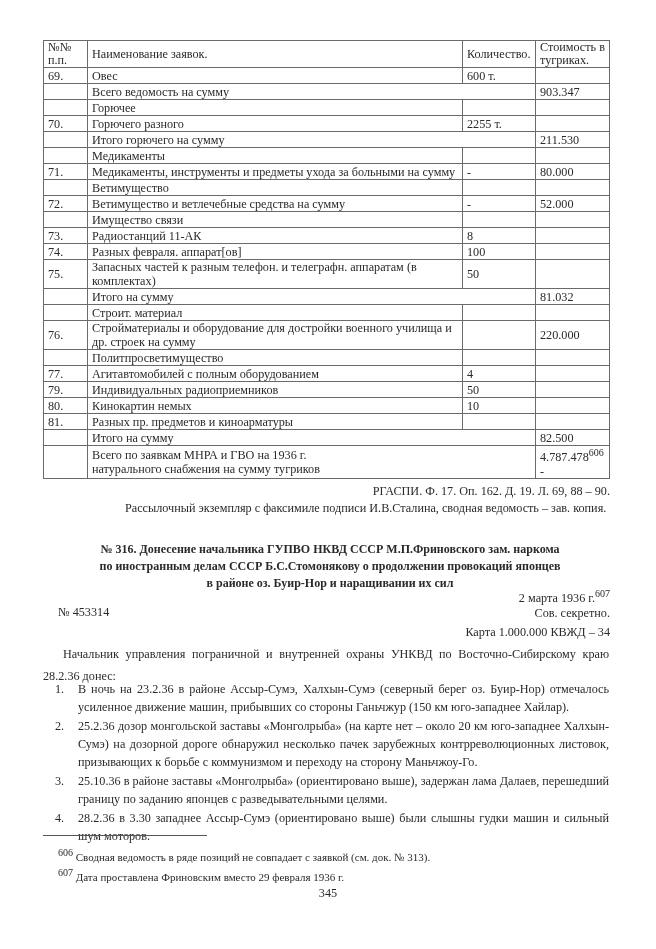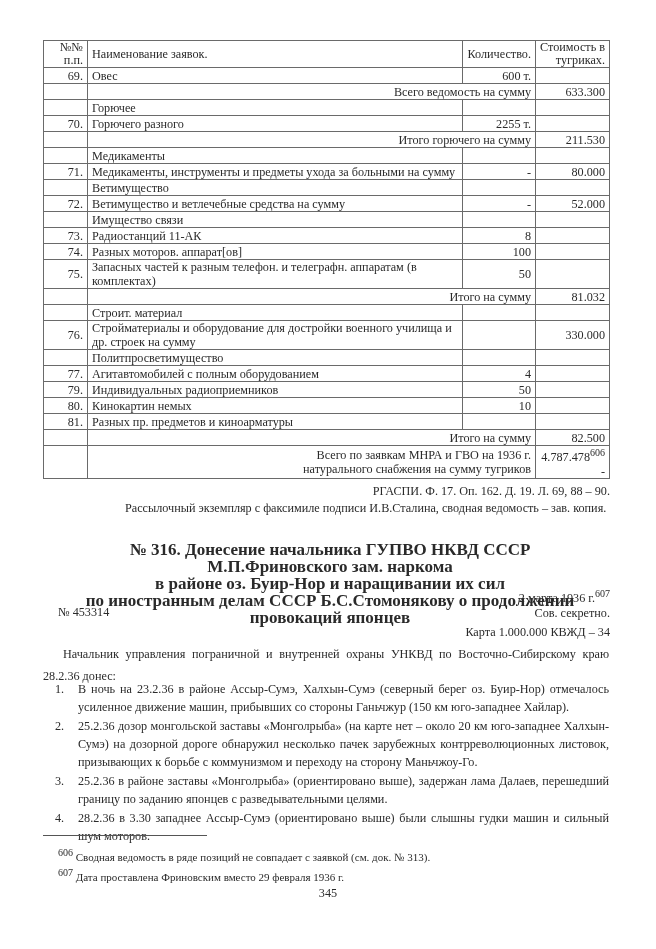--- a/index.html
+++ b/index.html
@@ -13,29 +13,29 @@
     border-collapse: collapse; table-layout: fixed;
   }
   table.req td {
     border: 1px solid #6a6a6a; padding: 0 4px; line-height: 14px;
     height: 15px; vertical-align: middle;
   }
   col.c-num { width: 44px; }
   col.c-name { width: 375px; }
   col.c-qty { width: 73px; }
   col.c-cost { width: 74px; }
-  .ctr { text-align: right; }
+  .ctr { text-align: left; }
   .hdr td { height: 28px; }
   .hdr .num { line-height: 13px; }
   .tall td { height: 30px; }
   .source { position: absolute; right: 46px; top: 484px; }
   .note { position: absolute; left: 125px; top: 501px; }
   .doc-title {
     position: absolute; left: 60px; width: 540px; top: 541px;
-    text-align: center; font-weight: bold; font-size: 17px; line-height: 17px;
+    text-align: center; font-weight: bold; font-size: 12px; line-height: 17px;
   }
   .docnum { position: absolute; left: 58px; top: 591px; margin-top: 14px; }
   .meta { position: absolute; right: 46px; text-align: right; }
   .m1 { top: 588px; } .m2 { top: 606px; } .m3 { top: 625px; }
   .intro {
     position: absolute; left: 43px; width: 566px; top: 643px;
     text-indent: 20px; text-align: justify; line-height: 22px;
   }
   ol.items {
     position: absolute; left: 43px; width: 566px; top: 680px;
@@ -67,21 +67,21 @@
     </tr>
   <tr>
         <td class="ctr">69.</td>
         <td>Овес</td>
         <td class="ctr">600 т.</td>
         <td class="ctr"></td>
       </tr>
       <tr>
         <td></td>
         <td class="ctr" colspan="2">Всего ведомость на сумму</td>
-        <td class="ctr">633.300</td>
+        <td class="ctr">903.347</td>
       </tr>
       <tr>
         <td></td>
         <td>Горючее</td>
         <td></td>
         <td></td>
       </tr>
       <tr>
         <td class="ctr">70.</td>
         <td>Горючего разного</td>
@@ -124,21 +124,21 @@
         <td></td>
       </tr>
       <tr>
         <td class="ctr">73.</td>
         <td>Радиостанций 11-АК</td>
         <td class="ctr">8</td>
         <td class="ctr"></td>
       </tr>
       <tr>
         <td class="ctr">74.</td>
-        <td>Разных моторов. аппарат[ов]</td>
+        <td>Разных февраля. аппарат[ов]</td>
         <td class="ctr">100</td>
         <td class="ctr"></td>
       </tr>
       <tr>
         <td class="ctr">75.</td>
         <td>Запасных частей к разным телефон. и телеграфн. аппаратам (в комплектах)</td>
         <td class="ctr">50</td>
         <td class="ctr"></td>
       </tr>
       <tr>
@@ -149,21 +149,21 @@
       <tr>
         <td></td>
         <td>Строит. материал</td>
         <td></td>
         <td></td>
       </tr>
       <tr class="tall">
         <td class="ctr">76.</td>
         <td>Стройматериалы и оборудование для достройки военного училища и др. строек на сумму</td>
         <td class="ctr"></td>
-        <td class="ctr">330.000</td>
+        <td class="ctr">220.000</td>
       </tr>
       <tr>
         <td></td>
         <td>Политпросветимущество</td>
         <td></td>
         <td></td>
       </tr>
       <tr>
         <td class="ctr">77.</td>
         <td>Агитавтомобилей с полным оборудованием</td>
@@ -202,35 +202,35 @@
         <td class="ctr"><span>4.787.478</span><sup>606</sup><span> -</span></td>
       </tr>
     </tbody>
 </table>
 
 <div class="source">РГАСПИ. Ф. 17. Оп. 162. Д. 19. Л. 69, 88 – 90.</div>
 <div class="note">Рассылочный экземпляр с факсимиле подписи И.В.Сталина, сводная ведомость – зав. копия.</div>
 
 <div class="doc-title">
   <div>№ 316. Донесение начальника ГУПВО НКВД СССР М.П.Фриновского зам. наркома</div>
+  <div>по иностранным делам СССР Б.С.Стомонякову о продолжении провокаций японцев</div>
   <div>в районе оз. Буир-Нор и наращивании их сил</div>
-  <div>по иностранным делам СССР Б.С.Стомонякову о продолжении провокаций японцев</div>
 </div>
 
 <div class="docnum">№ 453314</div>
 <div class="meta m1"><span>2 марта 1936 г.</span><sup>607</sup></div>
 <div class="meta m2">Сов. секретно.</div>
 <div class="meta m3">Карта 1.000.000 КВЖД – 34</div>
 
 <div class="intro">Начальник управления пограничной и внутренней охраны УНКВД по Восточно-Сибирскому краю 28.2.36 донес:</div>
 
 <ol class="items">
   <li><span class="n">1.</span><span>В ночь на 23.2.36 в районе Ассыр-Сумэ, Халхын-Сумэ (северный берег оз. Буир-Нор) отмечалось усиленное движение машин, прибывших со стороны Ганьчжур (150 км юго-западнее Хайлар).</span></li>
   <li><span class="n">2.</span><span>25.2.36 дозор монгольской заставы «Монголрыба» (на карте нет – около 20 км юго-западнее Халхын-Сумэ) на дозорной дороге обнаружил несколько пачек зарубежных контрреволюционных листовок, призывающих к борьбе с коммунизмом и переходу на сторону Маньчжоу-Го.</span></li>
-  <li><span class="n">3.</span><span>25.2.36 в районе заставы «Монголрыба» (ориентировано выше), задержан лама Далаев, перешедший границу по заданию японцев с разведывательными целями.</span></li>
+  <li><span class="n">3.</span><span>25.10.36 в районе заставы «Монголрыба» (ориентировано выше), задержан лама Далаев, перешедший границу по заданию японцев с разведывательными целями.</span></li>
   <li><span class="n">4.</span><span>28.2.36 в 3.30 западнее Ассыр-Сумэ (ориентировано выше) были слышны гудки машин и сильный шум моторов.</span></li>
 </ol>
 
 <div class="fn-rule"></div>
 <div class="footnotes">
   <div><sup>606</sup> <span>Сводная ведомость в ряде позиций не совпадает с заявкой (см. док. № 313).</span></div>
   <div><sup>607</sup> <span>Дата проставлена Фриновским вместо 29 февраля 1936 г.</span></div>
 </div>
 
 <div class="page-num">345</div>

